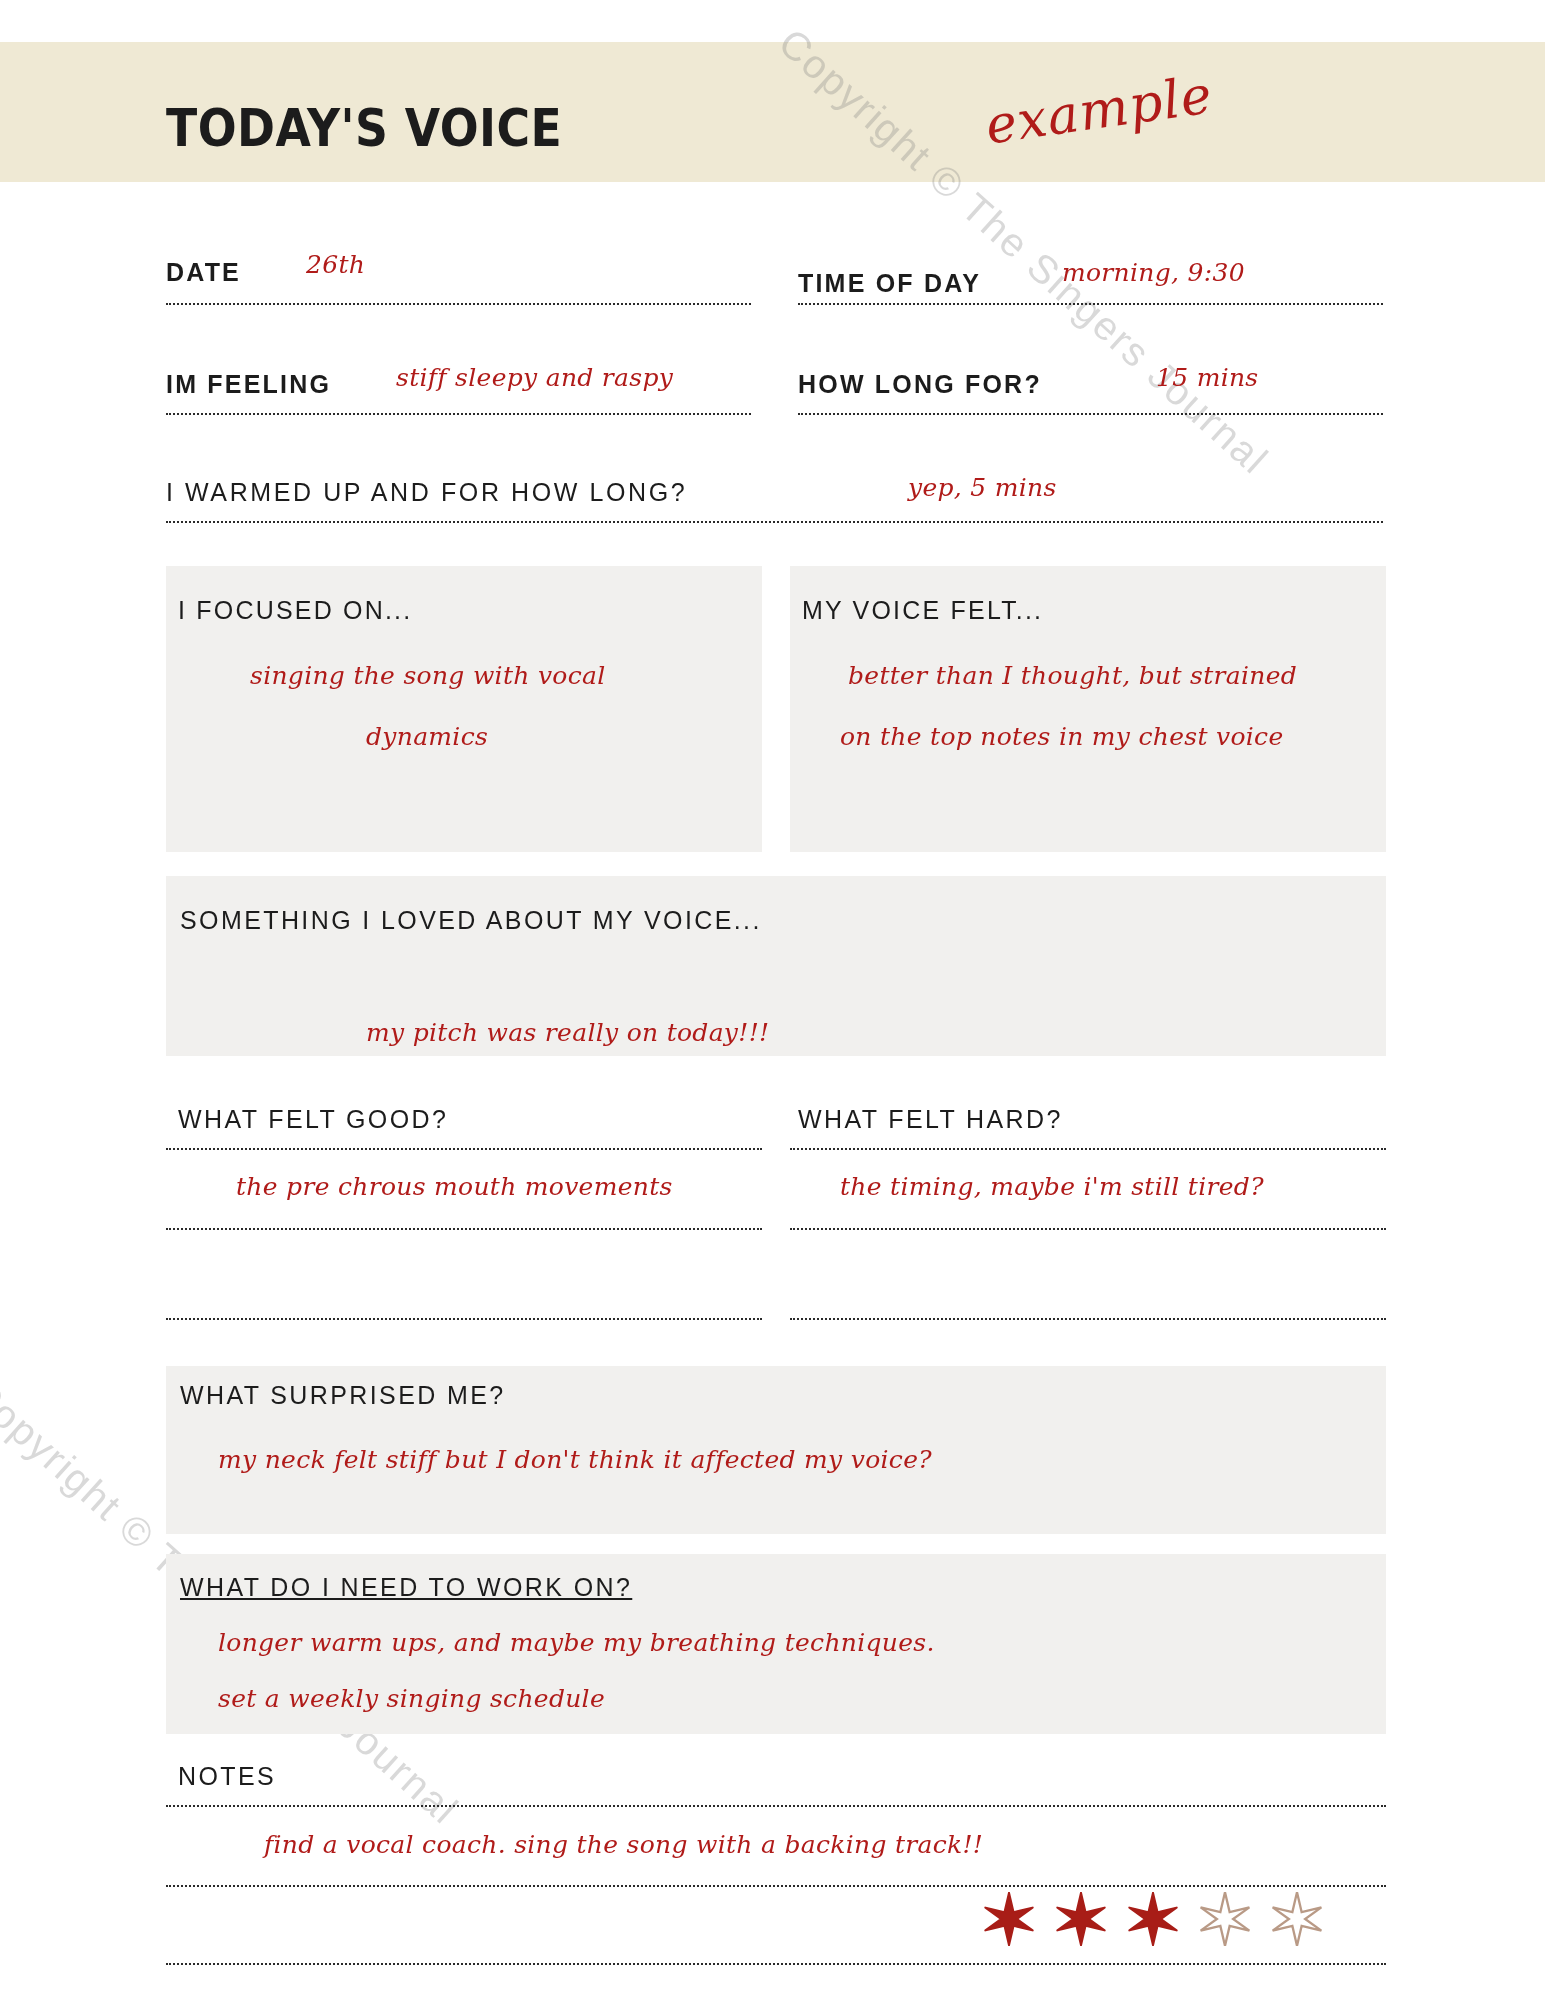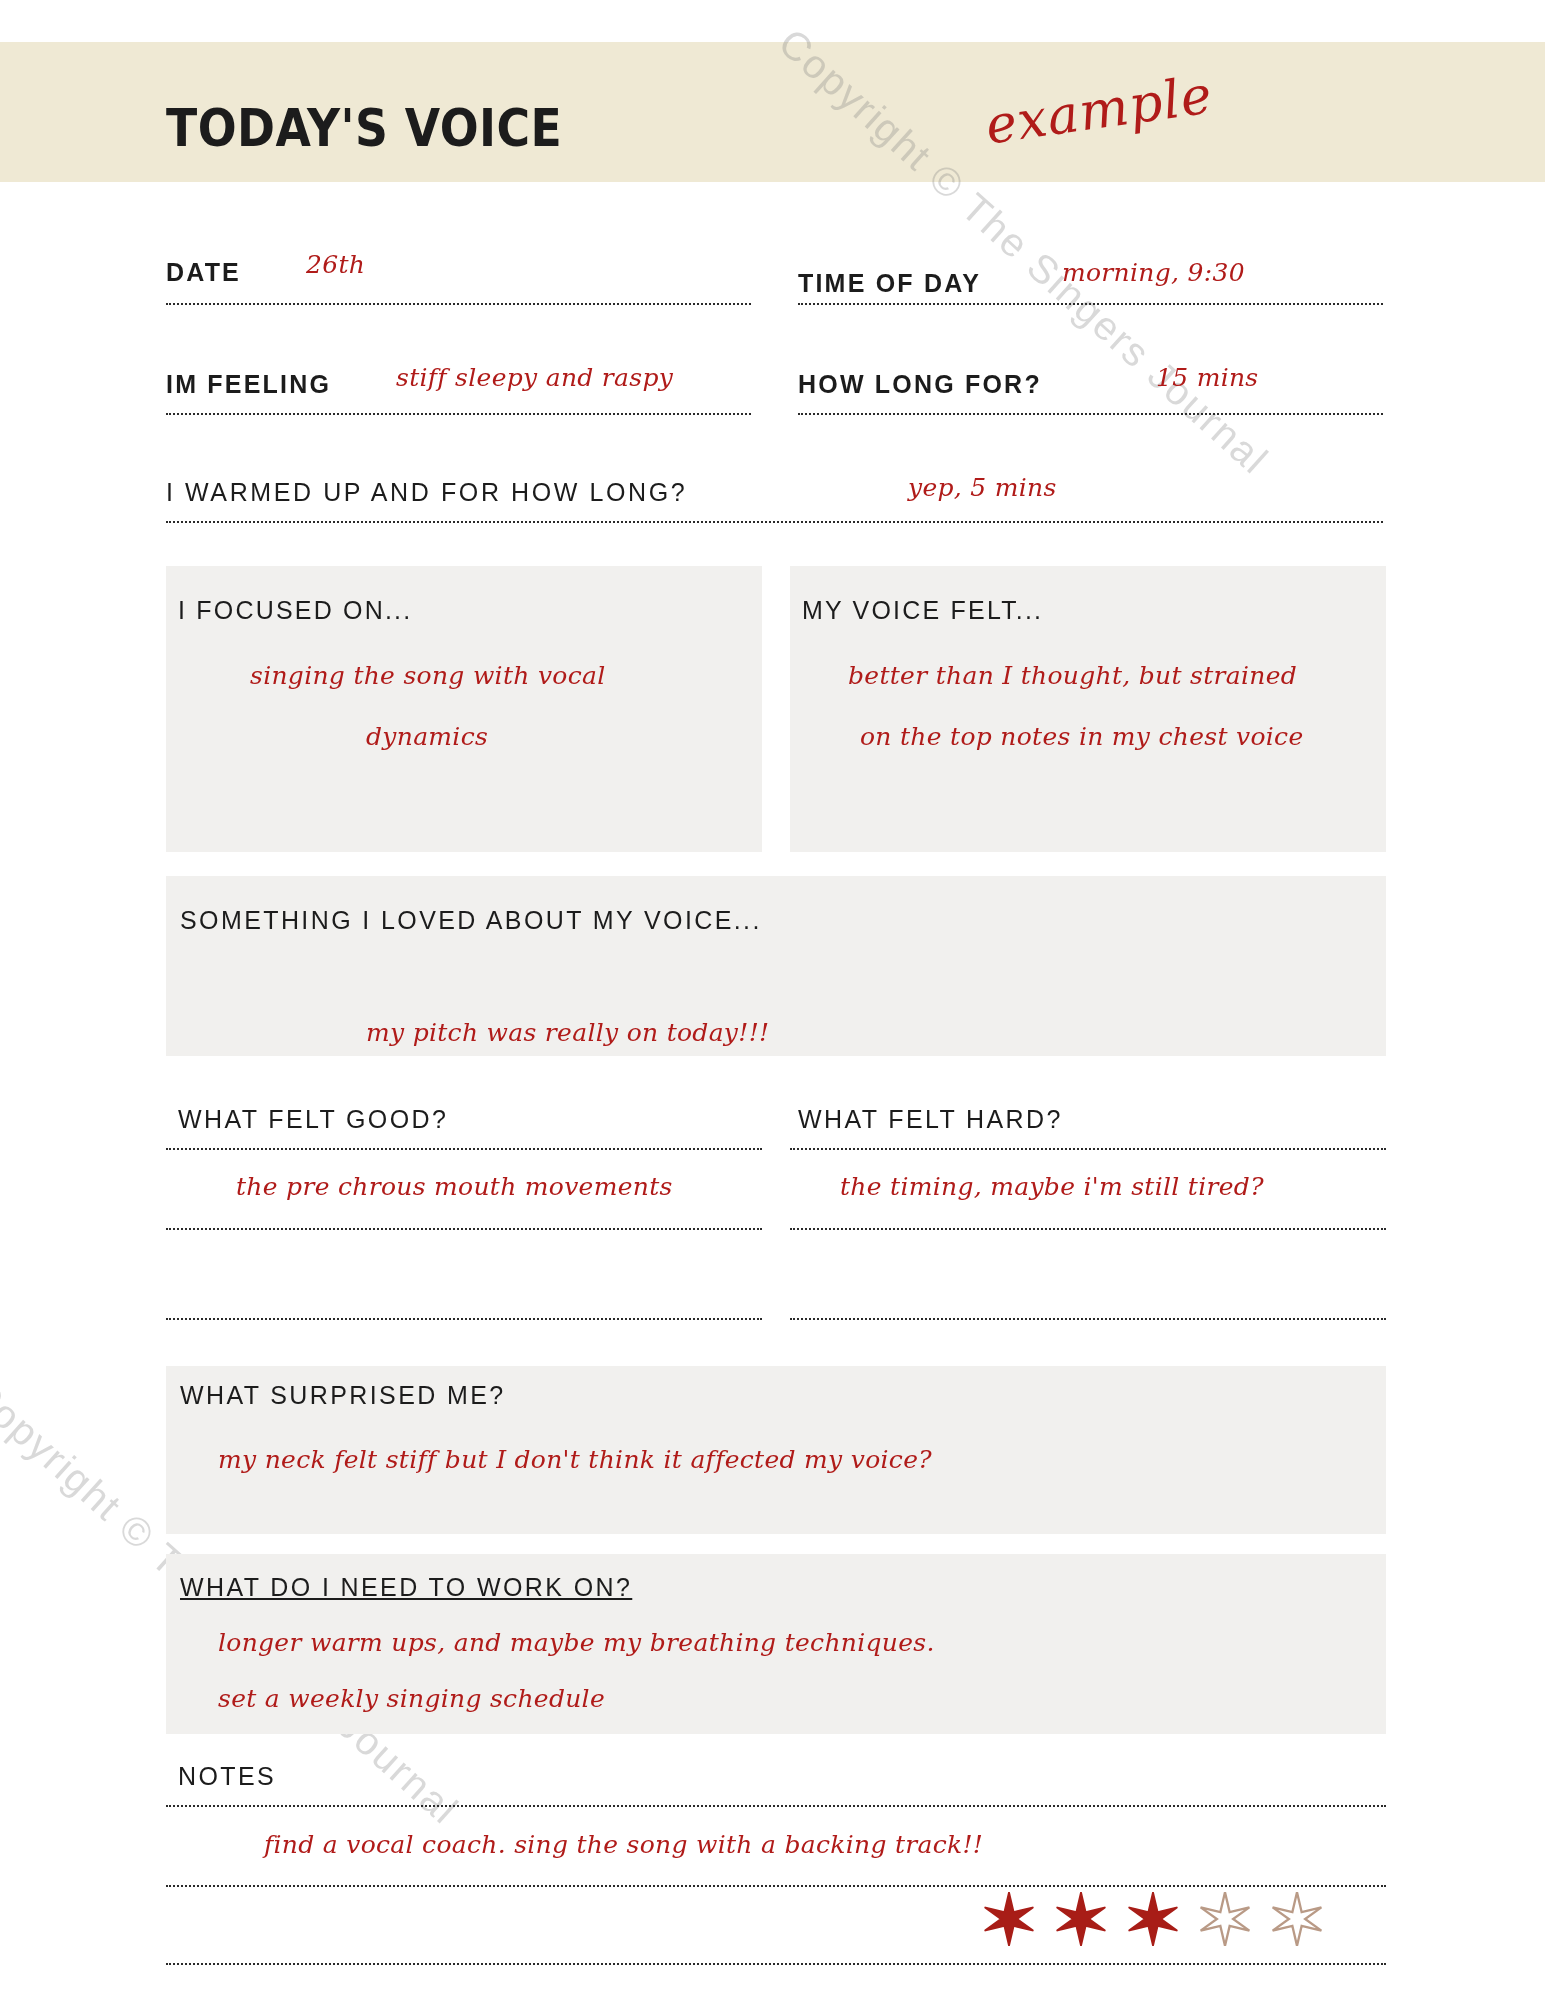--- a/index.html
+++ b/index.html
@@ -145,21 +145,21 @@
 <div class="dotline" style="left:166px;top:521px;width:1217px;"></div>
 
 <div class="grayblock" style="left:166px;top:566px;width:596px;height:286px;"></div>
 <div class="lbl" style="position:absolute;left:178px;top:596px;letter-spacing:2.2px;">I FOCUSED ON...</div>
 <div class="hand" style="position:absolute;left:250px;top:661px;text-align:right;">singing the song with vocal</div>
 <div class="hand" style="position:absolute;left:366px;top:722px;">dynamics</div>
 
 <div class="grayblock" style="left:790px;top:566px;width:596px;height:286px;"></div>
 <div class="lbl" style="position:absolute;left:802px;top:596px;letter-spacing:2.2px;">MY VOICE FELT...</div>
 <div class="hand" style="position:absolute;left:848px;top:661px;">better than I thought, but strained</div>
-<div class="hand" style="position:absolute;left:860px;top:722px;font-style:italic;">on the top notes in my chest voice</div>
+<div class="hand" style="position:absolute;left:840px;top:722px;font-style:italic;">on the top notes in my chest voice</div>
 
 <div class="grayblock" style="left:166px;top:876px;width:1220px;height:180px;"></div>
 <div class="lbl" style="position:absolute;left:180px;top:906px;letter-spacing:2.4px;">SOMETHING I LOVED ABOUT MY VOICE...</div>
 <div class="hand" style="position:absolute;left:366px;top:970px;margin-top:48px;">my pitch was really on today!!!</div>
 
 <div class="lbl" style="position:absolute;left:178px;top:1105px;letter-spacing:2.4px;">WHAT FELT GOOD?</div>
 <div class="dotline" style="left:166px;top:1148px;width:596px;"></div>
 <div class="hand" style="position:absolute;left:236px;top:1172px;">the pre chrous mouth movements</div>
 <div class="dotline" style="left:166px;top:1228px;width:596px;"></div>
 <div class="dotline" style="left:166px;top:1318px;width:596px;"></div>

